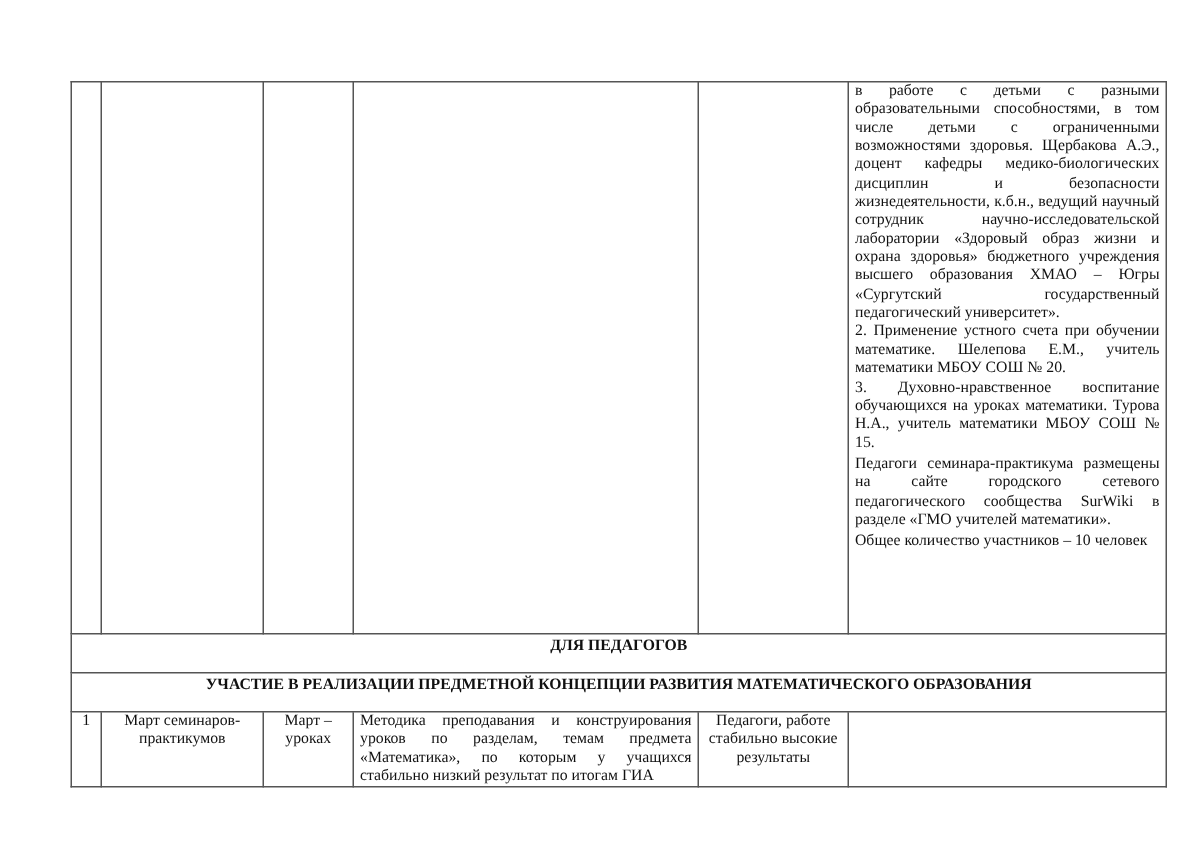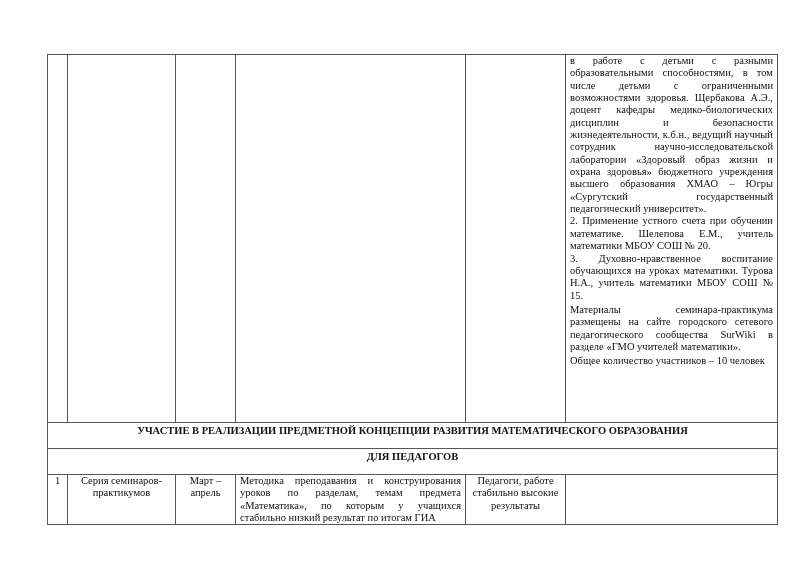--- a/index.html
+++ b/index.html
@@ -31,33 +31,33 @@
         <tr style="height:368px">
       <td></td>
       <td></td>
       <td></td>
       <td></td>
       <td></td>
       <td class="cont">
         <p>в работе с детьми с разными образовательными способностями, в том числе детьми с ограниченными возможностями здоровья. Щербакова А.Э., доцент кафедры медико-биологических дисциплин и безопасности жизнедеятельности, к.б.н., ведущий научный сотрудник научно-исследовательской лаборатории «Здоровый образ жизни и охрана здоровья» бюджетного учреждения высшего образования ХМАО – Югры «Сургутский государственный педагогический университет».</p>
         <p>2. Применение устного счета при обучении математике. Шелепова Е.М., учитель математики МБОУ СОШ № 20.</p>
         <p>3. Духовно-нравственное воспитание обучающихся на уроках математики. Турова Н.А., учитель математики МБОУ СОШ № 15.</p>
-        <p class="para">Материалы семинара-практикума размещены на сайте городского сетевого педагогического сообщества SurWiki в разделе «ГМО учителей математики».</p>
+        <p class="para">Педагоги семинара-практикума размещены на сайте городского сетевого педагогического сообщества SurWiki в разделе «ГМО учителей математики».</p>
         <p class="para">Общее количество участников – 10 человек</p>
       </td>
+    </tr>
+    <tr>
+      <td colspan="6" class="hdr">ДЛЯ ПЕДАГОГОВ</td>
     </tr>
     <tr>
       <td colspan="6" class="hdr">УЧАСТИЕ В РЕАЛИЗАЦИИ ПРЕДМЕТНОЙ КОНЦЕПЦИИ РАЗВИТИЯ МАТЕМАТИЧЕСКОГО ОБРАЗОВАНИЯ</td>
     </tr>
     <tr>
-      <td colspan="6" class="hdr">ДЛЯ ПЕДАГОГОВ</td>
-    </tr>
-    <tr>
       <td class="center">1</td>
-      <td class="center">Серия семинаров-практикумов</td>
-      <td class="center">Март – апрель</td>
+      <td class="center">Март семинаров-практикумов</td>
+      <td class="center">Март – уроках</td>
       <td class="just">Методика преподавания и конструирования уроков по разделам, темам предмета «Математика», по которым у учащихся стабильно низкий результат по итогам ГИА</td>
       <td class="center">Педагоги, работе стабильно высокие результаты</td>
       <td></td>
     </tr>
   </tbody>
     </table>
 </div>
 
 </body></html>

